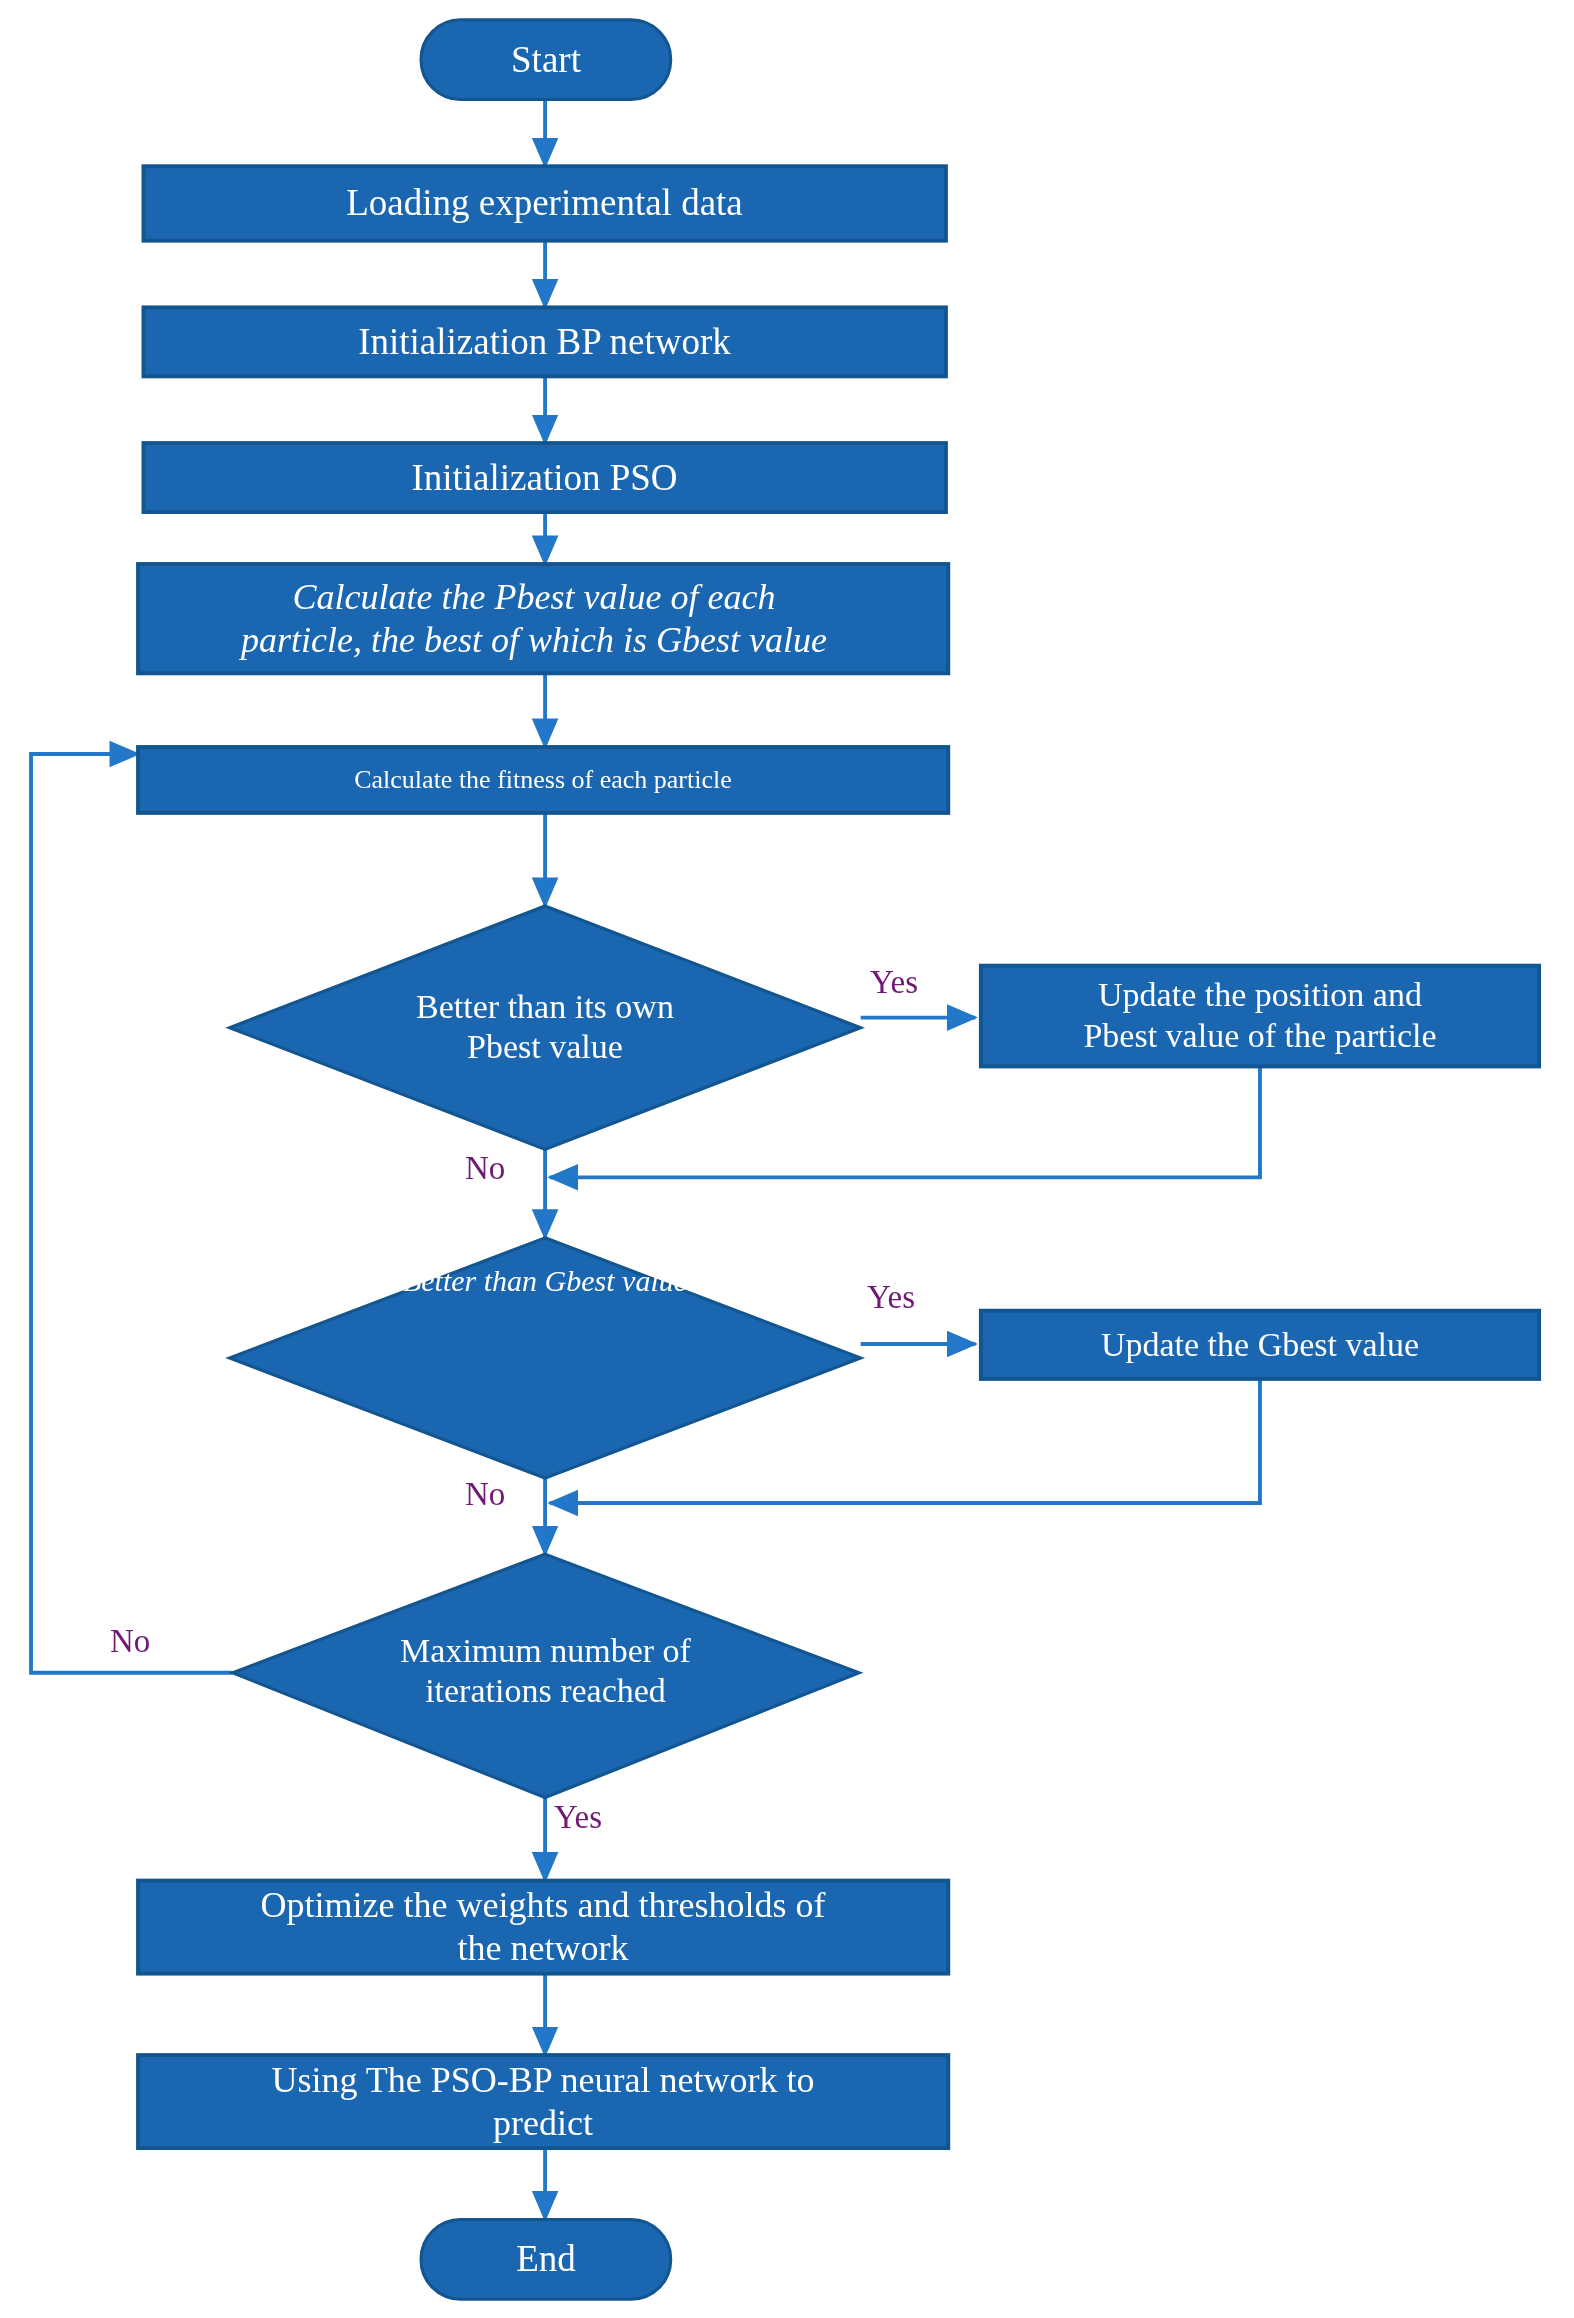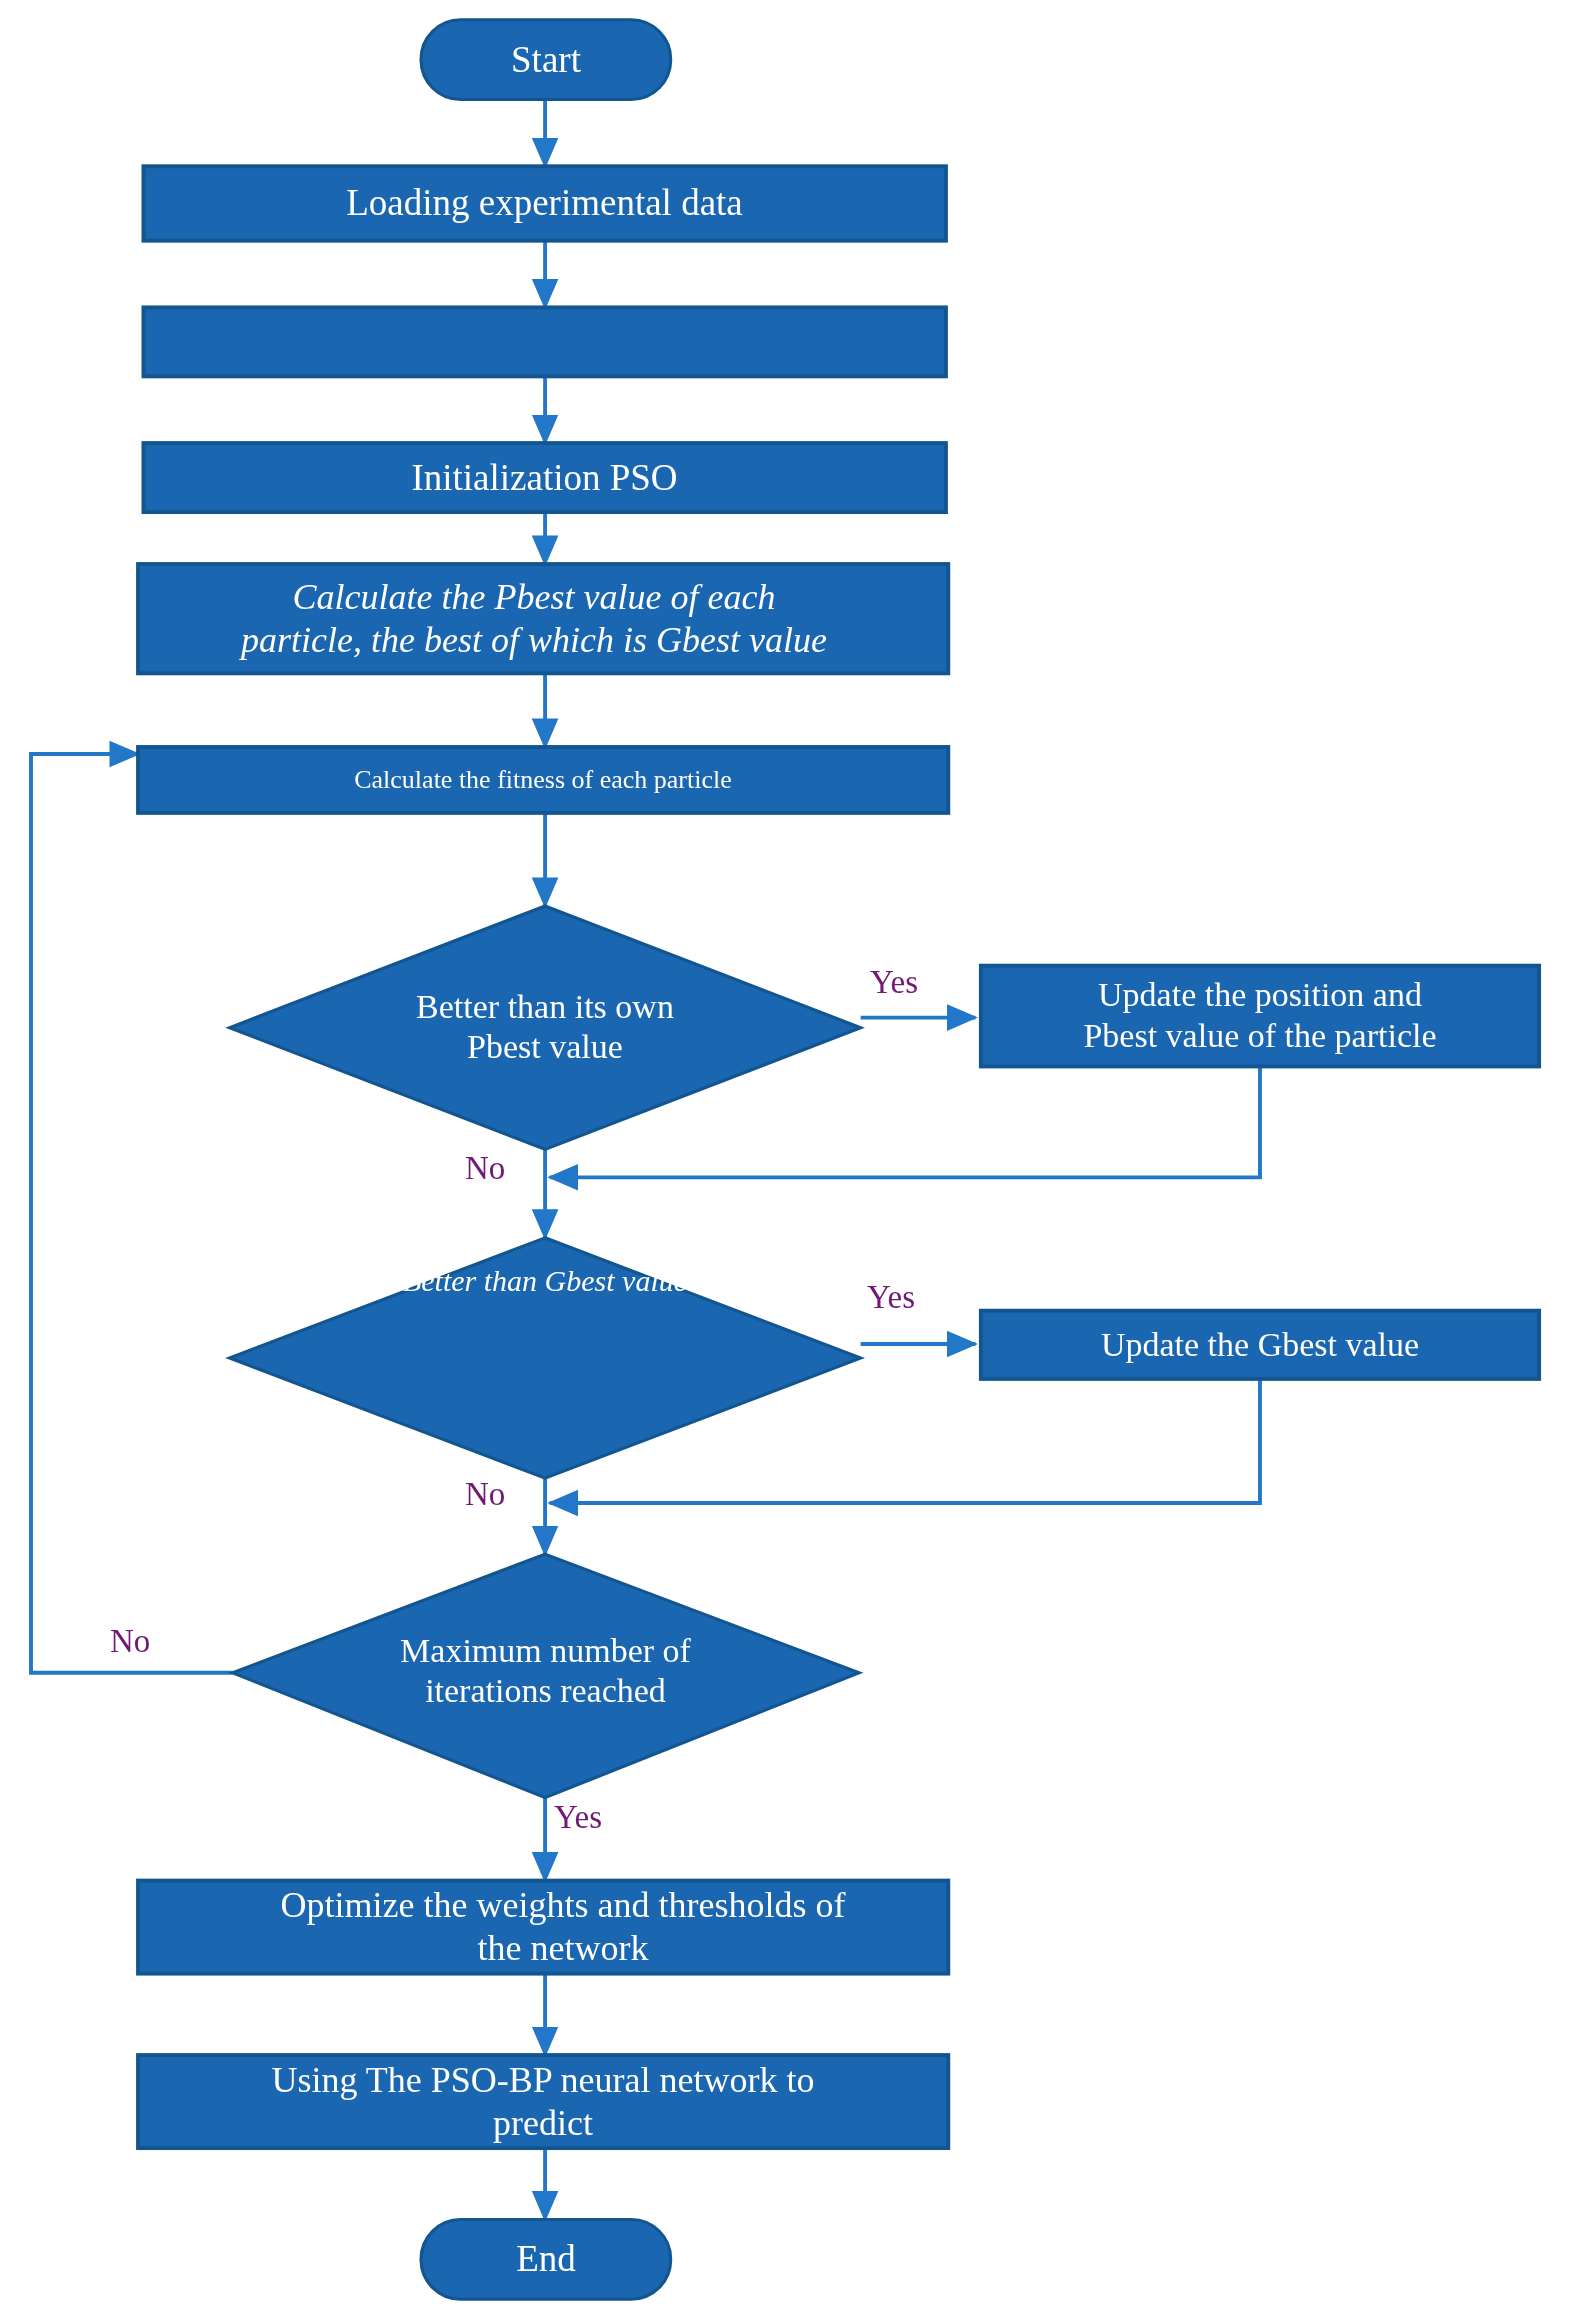--- a/index.html
+++ b/index.html
@@ -97,20 +97,21 @@
       <rect x="178" y="2650" width="1045" height="120" fill="#1A66B0" stroke="#12558F" stroke-width="5"></rect>
 
       <rect x="543" y="2862" width="322" height="103" rx="51" ry="51" fill="#1A66B0" stroke="#12558F" stroke-width="4"></rect>
     </g>
   </svg>
 
   <div class="nodetext" style="left:421px;top:19.4px;width:250px;height:80px;font-size:37px;">Start</div>
 
   <div class="nodetext" style="left:143px;top:166px;width:803px;height:74px;font-size:37px;">Loading experimental data</div>
 
+  <div class="nodetext" style="left:143px;top:307px;width:803px;height:69px;font-size:37px;">Initialization BP network</div>
 
   <div class="nodetext" style="left:143px;top:443px;width:803px;height:69px;font-size:37px;">Initialization PSO</div>
 
   <div class="nodetext" style="left:129px;top:564px;width:810px;height:109px;font-size:36px;font-style:italic;">Calculate the Pbest value of each
 particle, the best of which is Gbest value</div>
 
   <div class="nodetext" style="left:138px;top:747px;width:810px;height:66px;font-size:26px;">Calculate the fitness of each particle</div>
 
   <div class="nodetext" style="left:262px;top:969px;width:566px;height:116px;font-size:34px;">Better than its own
 Pbest value</div>
@@ -118,21 +119,21 @@
   <div class="nodetext" style="left:981px;top:965px;width:558px;height:101px;font-size:34px;">Update the position and
 Pbest value of the particle</div>
 
   <div class="nodetext" style="left:262px;top:1242px;width:566px;height:78px;font-size:30px;font-style:italic;">Better than Gbest value</div>
 
   <div class="nodetext" style="left:981px;top:1311px;width:558px;height:68px;font-size:34px;font-family:Liberation Serif, serif;">Update the Gbest value</div>
 
   <div class="nodetext" style="left:264px;top:1613px;width:563px;height:116px;font-size:34px;">Maximum number of
 iterations reached</div>
 
-  <div class="nodetext" style="left:138px;top:1880px;width:810px;height:93px;font-size:36px;padding-left:20px;">Optimize the weights and thresholds of
+  <div class="nodetext" style="left:138px;top:1880px;width:810px;height:93px;font-size:36px;">Optimize the weights and thresholds of
 the network</div>
 
   <div class="nodetext" style="left:421px;top:2219px;width:250px;height:80px;font-size:37px;">End</div>
 
   <div class="nodetext" style="left:138px;top:2055px;width:810px;height:93px;font-size:36px;">Using The PSO-BP neural network to
 predict</div>
 
   <div class="edgelabel" style="left:870px;top:966px;">Yes</div>
 
   <div class="edgelabel" style="left:465px;top:1152px;">No</div>

